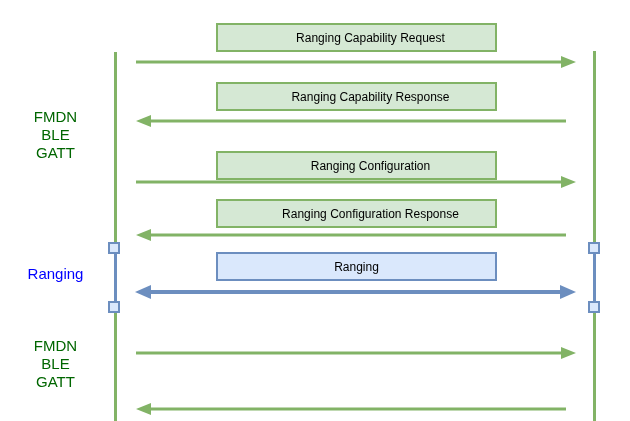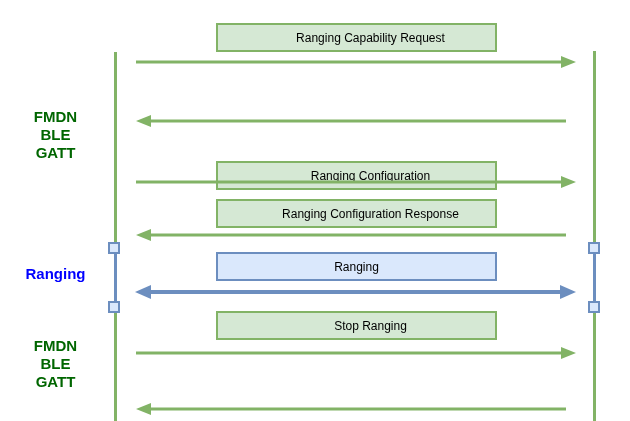--- a/index.html
+++ b/index.html
@@ -83,21 +83,21 @@
     transform: translateY(-50%);
     border-right: 15px solid currentColor;
   }
   .arrow.blue .head.left { border-right-width: 16px; }
   
   .side-label {
     position: absolute;
     left: 8px;
     width: 95px;
     text-align: center;
-    font-weight: bold;
+    font-weight: normal;
     font-size: 15px;
     line-height: 18px;
   }
   .side-label.green { color: var(--green-label-text); }
   .side-label.blue  { color: var(--blue-label-text); }
 </style>
 </head>
 <body>
 
 <div class="diagram">
@@ -128,26 +128,29 @@
   </div>
 
   <div class="msg-box green" style="top:23px">
     <span>Ranging Capability Request</span>
   </div>
   <div class="arrow green" style="top:55px; left:136px; width:440px">
     <div class="shaft" style="left:0; right:13px"></div>
     <div class="head right"></div>
   </div>
 
+  <div class="msg-box green" style="top:82px">
+    <span>Ranging Capability Response</span>
+  </div>
   <div class="arrow green" style="top:114px; left:136px; width:430px">
     <div class="shaft" style="left:13px; right:0"></div>
     <div class="head left"></div>
   </div>
 
-  <div class="msg-box green" style="top:161px">
+  <div class="msg-box green" style="top:151px">
     <span>Ranging Configuration</span>
   </div>
   <div class="arrow green" style="top:175px; left:136px; width:440px">
     <div class="shaft" style="left:0; right:13px"></div>
     <div class="head right"></div>
   </div>
 
   <div class="msg-box green" style="top:199px">
     <span>Ranging Configuration Response</span>
   </div>
@@ -158,23 +161,20 @@
 
   <div class="msg-box blue" style="top:252px">
     <span>Ranging</span>
   </div>
   <div class="arrow blue" style="top:285px; left:135px; width:441px">
     <div class="shaft" style="left:14px; right:14px"></div>
     <div class="head left"></div>
     <div class="head right"></div>
   </div>
 
-  <div class="msg-box green" style="top:311px">
-    <span>Stop Ranging</span>
-  </div>
   <div class="arrow green" style="top:346px; left:136px; width:440px">
     <div class="shaft" style="left:0; right:13px"></div>
     <div class="head right"></div>
   </div>
 
   <div class="arrow green" style="top:402px; left:136px; width:430px">
     <div class="shaft" style="left:13px; right:0"></div>
     <div class="head left"></div>
   </div>
 

